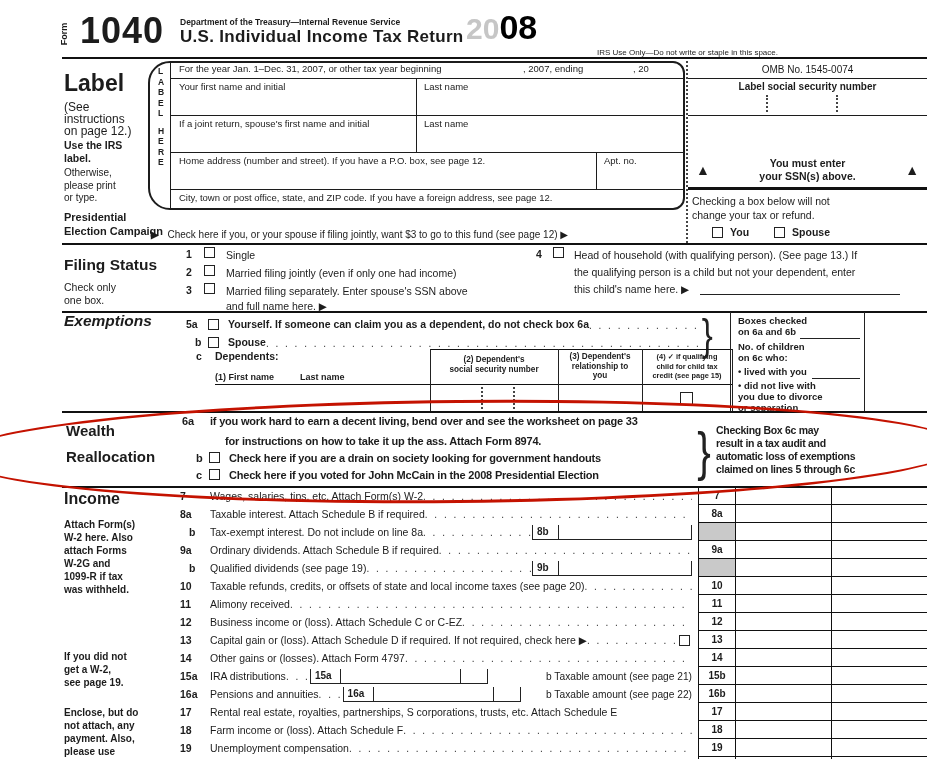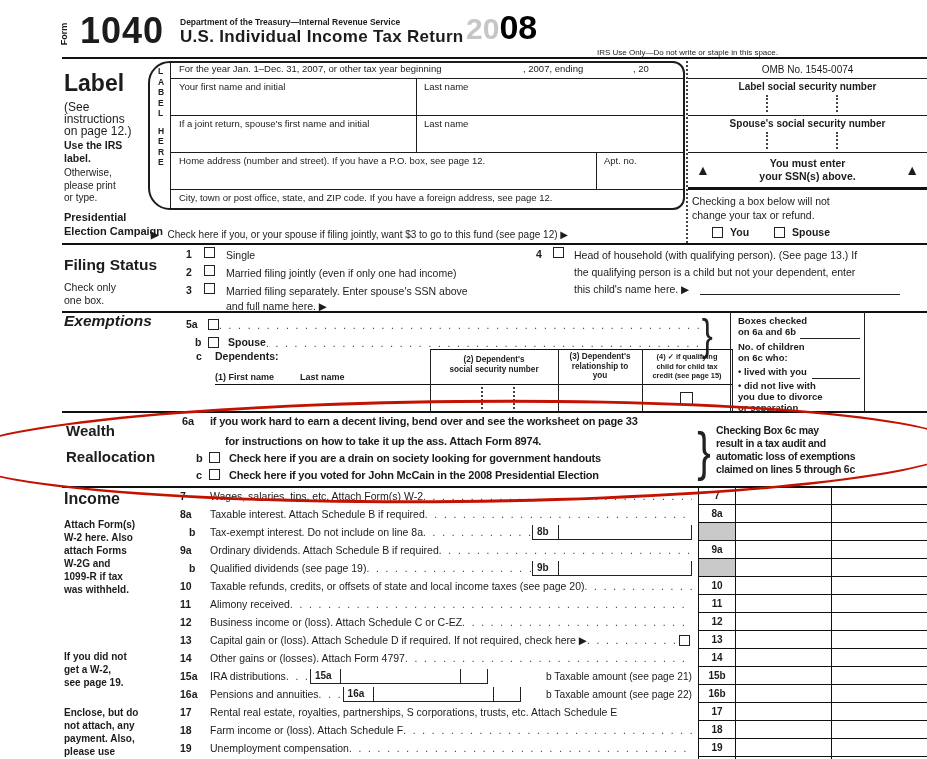--- a/index.html
+++ b/index.html
@@ -146,25 +146,20 @@
       <span>City, town or post office, state, and ZIP code. If you have a foreign address, see page 12.</span>
     </div>
   </div>
 
   <div class="abs rp-vline"></div>
   <div class="rp-row" style="top:61px;height:18px;font-size:10px;padding-top:3px;">
     <span>OMB No. 1545-0074</span>
   </div>
   <div class="rp-row" style="top:79px;height:37px;font-size:10px;font-weight:bold;padding-top:2px;">
     <span>Label social security number</span>
-    <span class="ssn-dot" style="left:78px;"></span>
-    <span class="ssn-dot" style="left:148px;"></span>
-  </div>
-  <div class="rp-row" style="top:116px;height:37px;font-size:10px;font-weight:bold;padding-top:2px;">
-    <span>Spouse's social security number</span>
     <span class="ssn-dot" style="left:78px;"></span>
     <span class="ssn-dot" style="left:148px;"></span>
   </div>
   <div class="rp-row" style="top:153px;height:37px;border-bottom:3px solid #111;display:flex;align-items:center;justify-content:space-between;padding:0 8px;">
     <span class="tri">▲</span>
     <span class="ml b" style="font-size:10.5px;line-height:13px;">You must enter
 your SSN(s) above.</span>
     <span class="tri">▲</span>
   </div>
   <div class="abs ml" style="left:692px;top:194px;font-size:10.5px;line-height:14px;">Checking a box below will not
@@ -200,20 +195,21 @@
   <span class="abs ltxt" style="left:574px;top:249px;">Head of household (with qualifying person). (See page 13.) If</span>
   <span class="abs ltxt" style="left:574px;top:266px;">the qualifying person is a child but not your dependent, enter</span>
   <span class="abs ltxt" style="left:574px;top:283px;">this child's name here. ▶</span>
   <span class="abs blank" style="left:700px;top:284px;width:200px;"></span>
   <div class="hline" style="left:62px;top:311px;width:865px;"></div>
 
   <div class="abs ex-h">Exemptions</div>
   <div class="exrow" style="left:186px;top:315px;width:514px;">
     <span class="num" style="width:22px;">5a</span>
     <span class="cb"></span>
+    <span class="ltxt" style="margin-left:9px;font-weight:bold;">Yourself. If someone can claim you as a dependent, do not check box 6a</span>
     <span class="dots"></span>
   </div>
   <div class="exrow" style="left:186px;top:333px;width:514px;">
     <span class="num" style="width:22px;padding-left:9px;box-sizing:border-box;">b</span>
     <span class="cb"></span>
     <span class="ltxt" style="margin-left:9px;font-weight:bold;">Spouse</span>
     <span class="dots"></span>
   </div>
   <span class="abs brace" style="left:700px;top:310px;font-size:44px;">}</span>
   <span class="abs num" style="left:196px;top:350px;">c</span>

